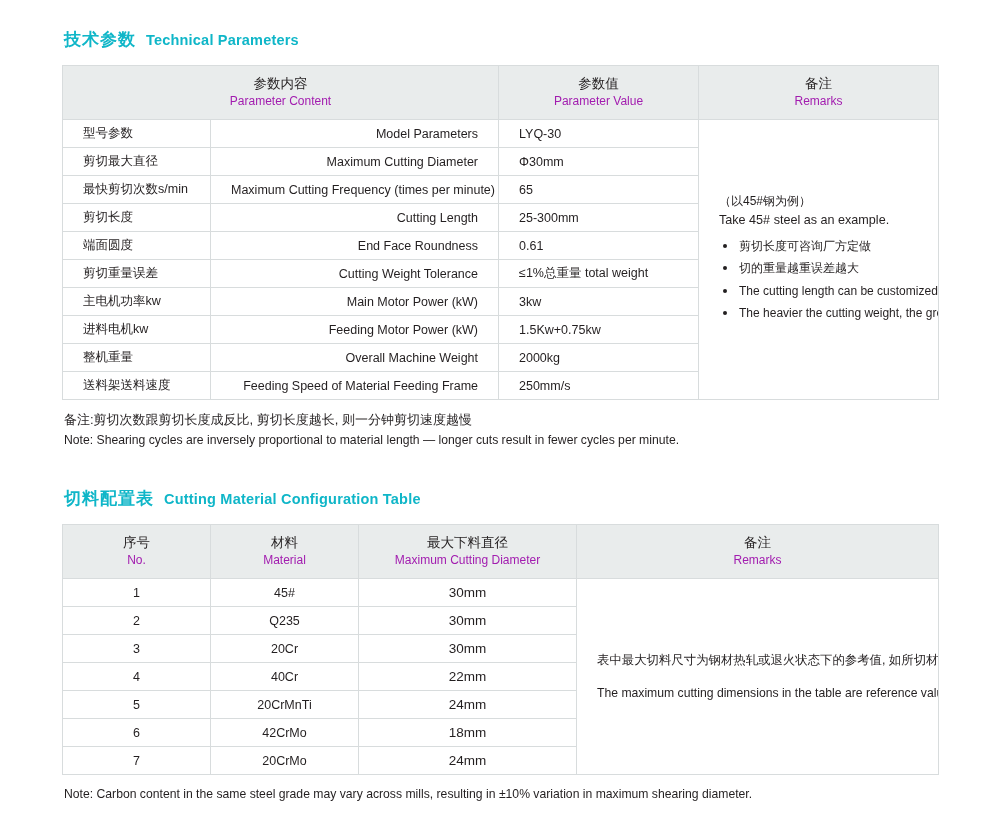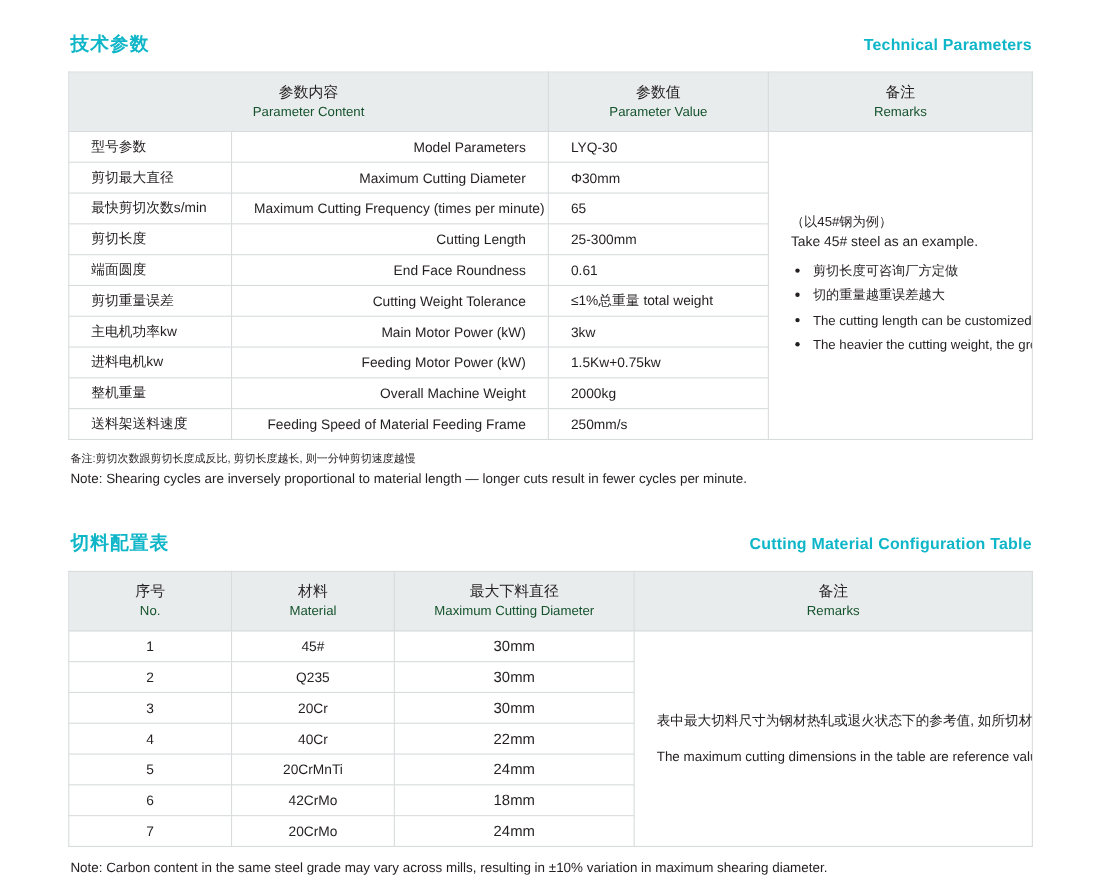--- a/index.html
+++ b/index.html
@@ -19,22 +19,22 @@
     width: 1000px;
     height: 814px;
     box-sizing: border-box;
     padding: 28px 62px 0 62px;
   }
 
   
   .section-heading {
     display: flex;
     align-items: baseline;
+    gap: 10px;
     margin: 0 0 14px 2px;
-    justify-content: space-between;
   }
   .section-heading .cn {
     font-size: 17px;
     font-weight: bold;
     color: #0fb6c8;
     letter-spacing: 1px;
   }
   .section-heading .en {
     font-size: 14.5px;
     font-weight: bold;
@@ -60,21 +60,21 @@
   }
   .th-cn {
     display: block;
     font-size: 13.5px;
     color: #231f20;
     line-height: 1.35;
   }
   .th-en {
     display: block;
     font-size: 12px;
-    color: #14532d;
+    color: #a21caf;
     line-height: 1.35;
   }
 
   
   .t1-c1 { width: 148px; }
   .t1-c2 { width: 288px; }
   .t1-c3 { width: 200px; }
   .t1-c4 { width: 240px; }
 
   table.spec tbody td {
@@ -125,21 +125,21 @@
     height: 4px;
     border-radius: 50%;
     background: #231f20;
   }
 
   
   .note {
     margin: 10px 0 0 2px;
   }
   .note .cn {
-    font-size: 10px;
+    font-size: 13px;
     color: #231f20;
     line-height: 1.6;
   }
   .note .en {
     font-size: 12.2px;
     color: #231f20;
     line-height: 1.6;
   }
 
   

